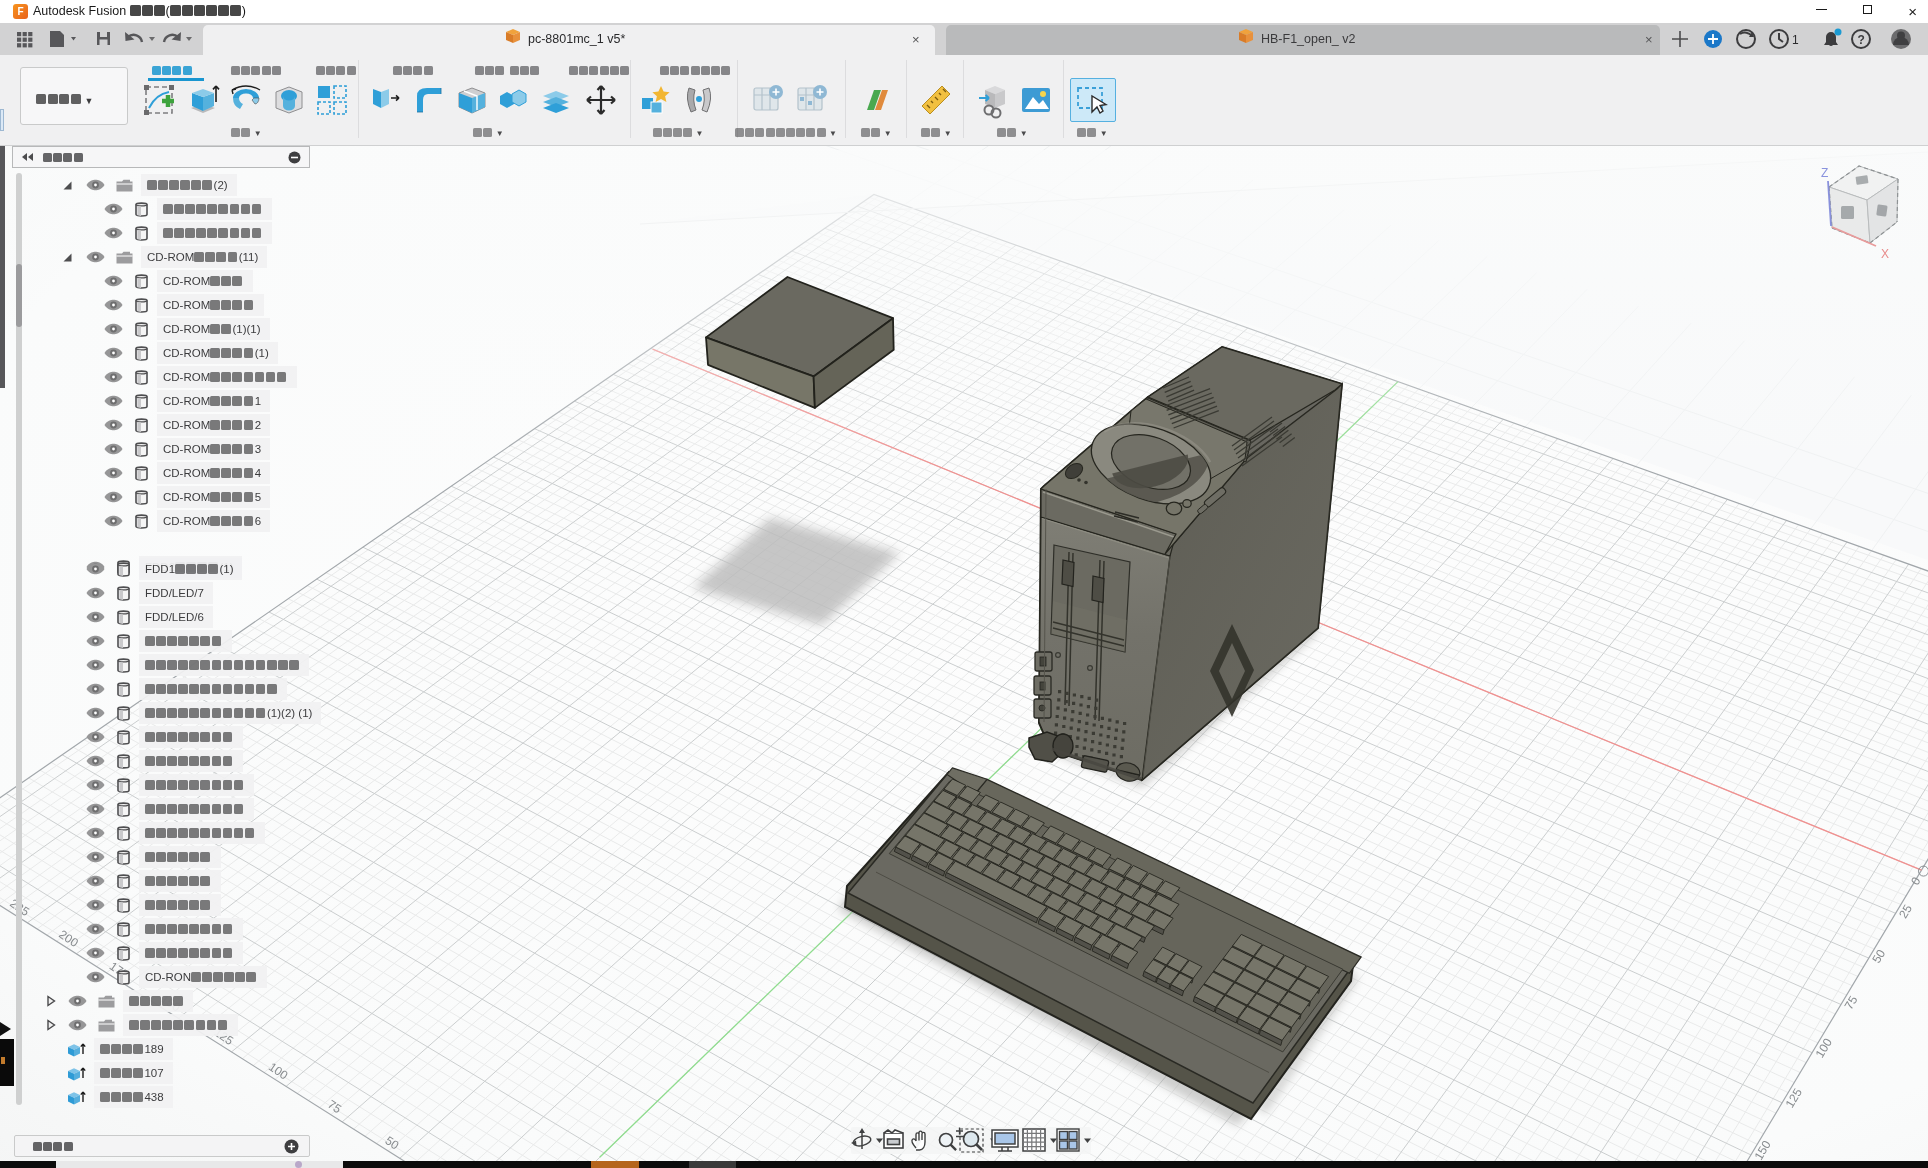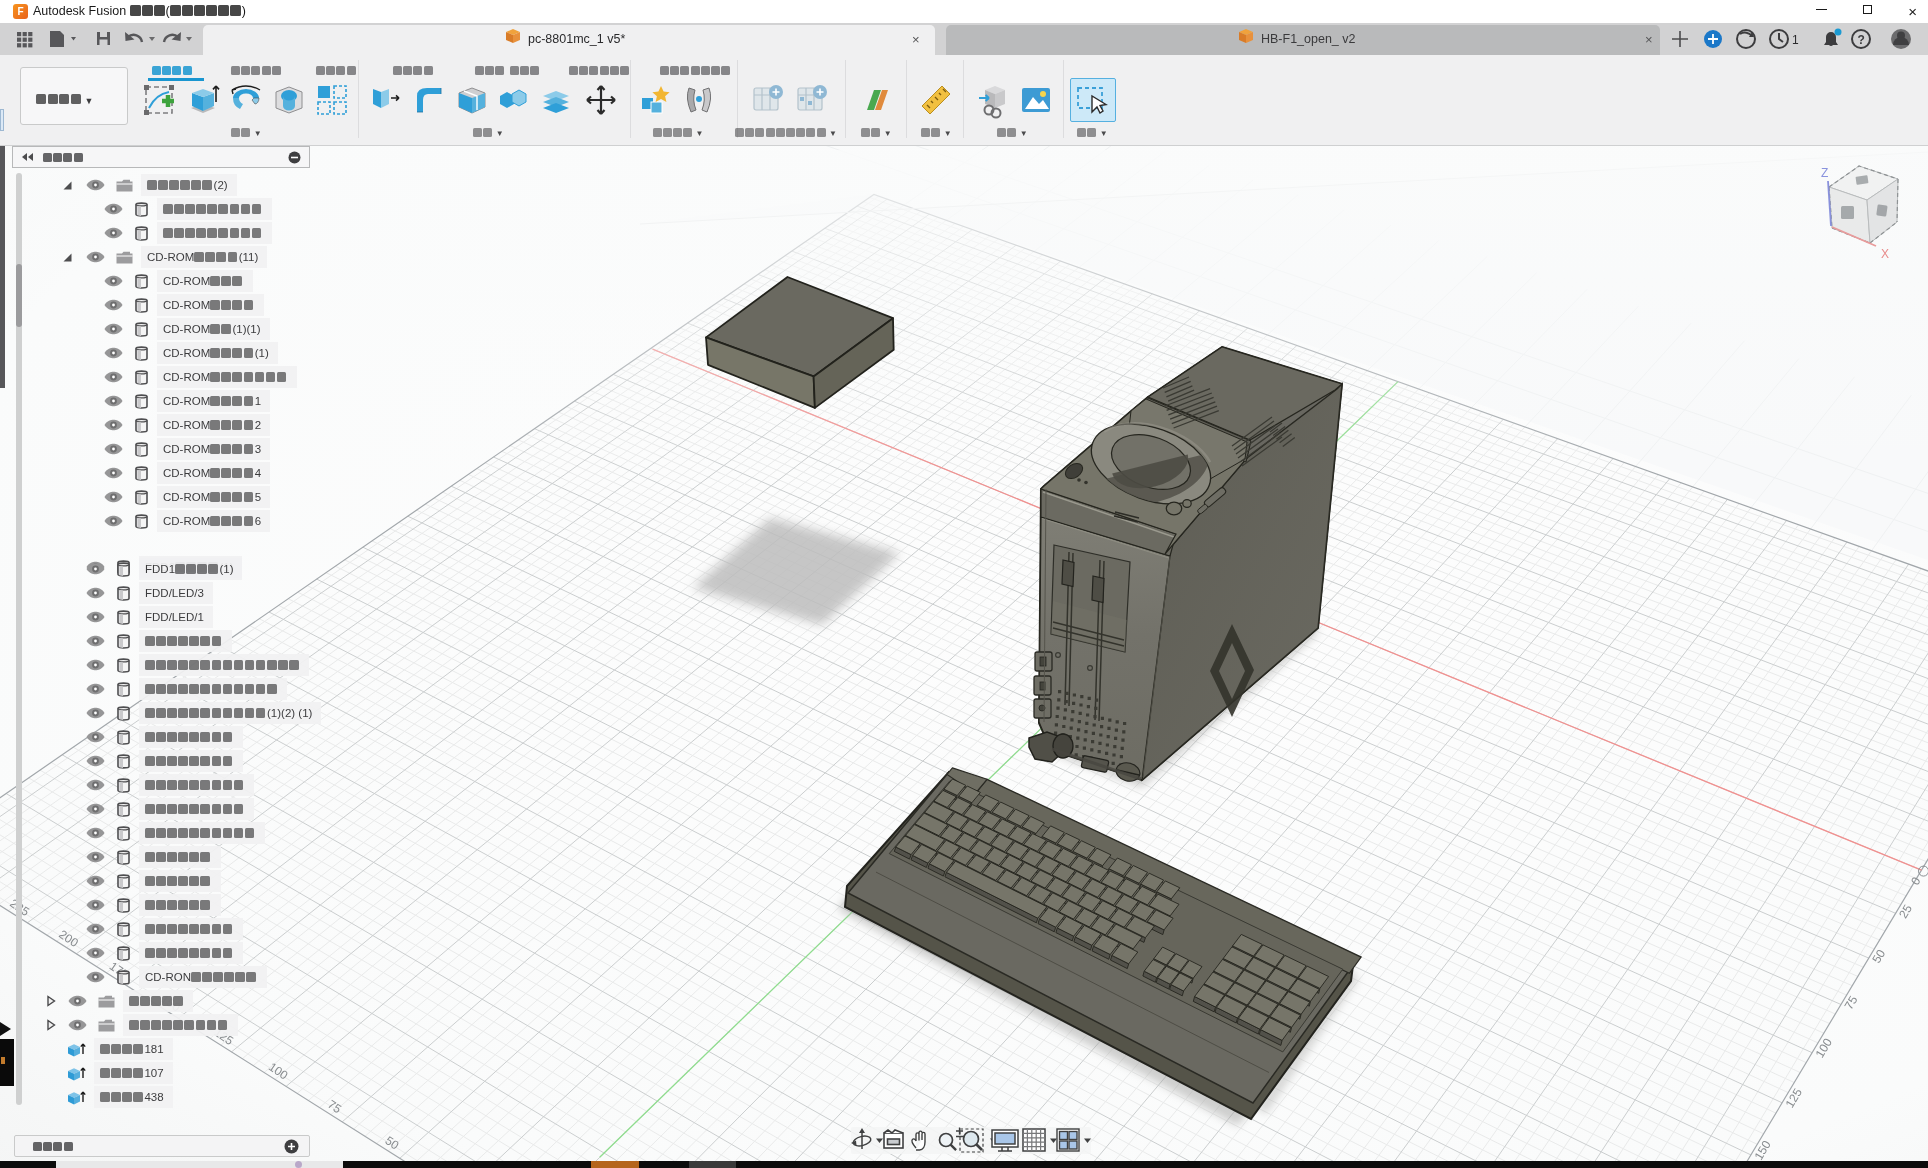--- a/index.html
+++ b/index.html
@@ -826,37 +826,37 @@
       <circle cx="10.5" cy="6" r="3.4" fill="#6e6e6f"></circle>
       <circle cx="10.5" cy="6" r="1.4" fill="#fff"></circle>
     </svg>
     <span style="width:10px"></span>
     <svg width="15" height="17" viewBox="0 0 15 17" style="flex:none">
       <path d="M2,3.5 C2,1.6 13,1.6 13,3.5 L13,13.5 C13,15.4 2,15.4 2,13.5 Z" fill="#f5f5f5" stroke="#4e4e50" stroke-width="1.6"></path>
       <path d="M2,3.5 C2,5.4 13,5.4 13,3.5" fill="none" stroke="#4e4e50" stroke-width="1.2"></path>
       <path d="M3.4,4.8 L3.4,14.2 L7,15 L7,5.6 Z" fill="#c9c9cb"></path>
     </svg>
     <span class="tlabel">
-      <span>FDD/LED/3</span>
+      <span>FDD/LED/7</span>
     </span>
   </div>
 <div class="trow" style="top:605px;left:85px">
     <svg width="21" height="12" viewBox="0 0 21 12" style="flex:none">
       <path d="M1.5,6 C4,1.8 8,0.8 10.5,0.8 C13,0.8 17,1.8 19.5,6 C17,10.2 13,11.2 10.5,11.2 C8,11.2 4,10.2 1.5,6 Z" fill="#969697"></path>
       <circle cx="10.5" cy="6" r="3.4" fill="#6e6e6f"></circle>
       <circle cx="10.5" cy="6" r="1.4" fill="#fff"></circle>
     </svg>
     <span style="width:10px"></span>
     <svg width="15" height="17" viewBox="0 0 15 17" style="flex:none">
       <path d="M2,3.5 C2,1.6 13,1.6 13,3.5 L13,13.5 C13,15.4 2,15.4 2,13.5 Z" fill="#f5f5f5" stroke="#4e4e50" stroke-width="1.6"></path>
       <path d="M2,3.5 C2,5.4 13,5.4 13,3.5" fill="none" stroke="#4e4e50" stroke-width="1.2"></path>
       <path d="M3.4,4.8 L3.4,14.2 L7,15 L7,5.6 Z" fill="#c9c9cb"></path>
     </svg>
     <span class="tlabel">
-      <span>FDD/LED/1</span>
+      <span>FDD/LED/6</span>
     </span>
   </div>
 <div class="trow" style="top:629px;left:85px">
     <svg width="21" height="12" viewBox="0 0 21 12" style="flex:none">
       <path d="M1.5,6 C4,1.8 8,0.8 10.5,0.8 C13,0.8 17,1.8 19.5,6 C17,10.2 13,11.2 10.5,11.2 C8,11.2 4,10.2 1.5,6 Z" fill="#969697"></path>
       <circle cx="10.5" cy="6" r="3.4" fill="#6e6e6f"></circle>
       <circle cx="10.5" cy="6" r="1.4" fill="#fff"></circle>
     </svg>
     <span style="width:10px"></span>
     <svg width="15" height="17" viewBox="0 0 15 17" style="flex:none">
@@ -1263,21 +1263,21 @@
       <path d="M2,6 L8,3.2 L14,6 L8,8.8 Z" fill="#7ec3e8"></path>
       <path d="M2,6 L8,8.8 L8,15.5 L2,12.6 Z" fill="#2e9bd6"></path>
       <path d="M8,8.8 L14,6 L14,12.6 L8,15.5 Z" fill="#55aedd"></path>
       <path d="M17,13 L17,3 M17,3 l-2.2,2.6 M17,3 l2.2,2.6" stroke="#1c1c1c" stroke-width="1.4" fill="none"></path>
     </svg>
     <span class="tlabel">
       <i style="display:inline-block;width:9.5px;height:9.5px;margin-right:1.6px;border-radius:1.5px;background:rgba(40,40,42,0.60);vertical-align:-1px"></i>
       <i style="display:inline-block;width:9.5px;height:9.5px;margin-right:1.6px;border-radius:1.5px;background:rgba(40,40,42,0.60);vertical-align:-1px"></i>
       <i style="display:inline-block;width:9.5px;height:9.5px;margin-right:1.6px;border-radius:1.5px;background:rgba(40,40,42,0.60);vertical-align:-1px"></i>
       <i style="display:inline-block;width:9.5px;height:9.5px;margin-right:1.6px;border-radius:1.5px;background:rgba(40,40,42,0.60);vertical-align:-1px"></i>
-      <span>181</span>
+      <span>189</span>
     </span>
   </div>
 <div class="trow" style="top:1061px;left:66px">
     <svg width="20" height="17" viewBox="0 0 20 17" style="flex:none">
       <path d="M2,6 L8,3.2 L14,6 L8,8.8 Z" fill="#7ec3e8"></path>
       <path d="M2,6 L8,8.8 L8,15.5 L2,12.6 Z" fill="#2e9bd6"></path>
       <path d="M8,8.8 L14,6 L14,12.6 L8,15.5 Z" fill="#55aedd"></path>
       <path d="M17,13 L17,3 M17,3 l-2.2,2.6 M17,3 l2.2,2.6" stroke="#1c1c1c" stroke-width="1.4" fill="none"></path>
     </svg>
     <span class="tlabel">

